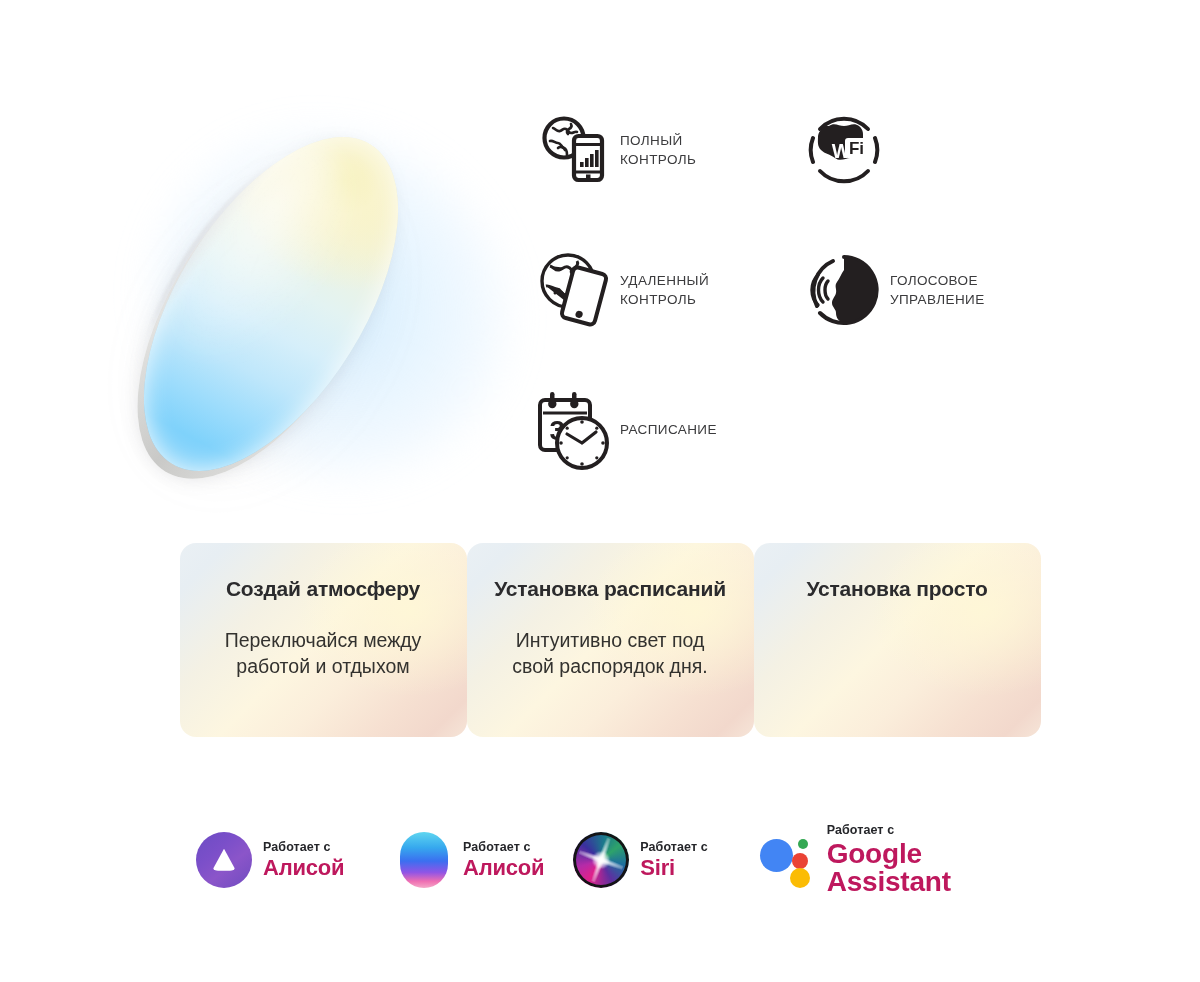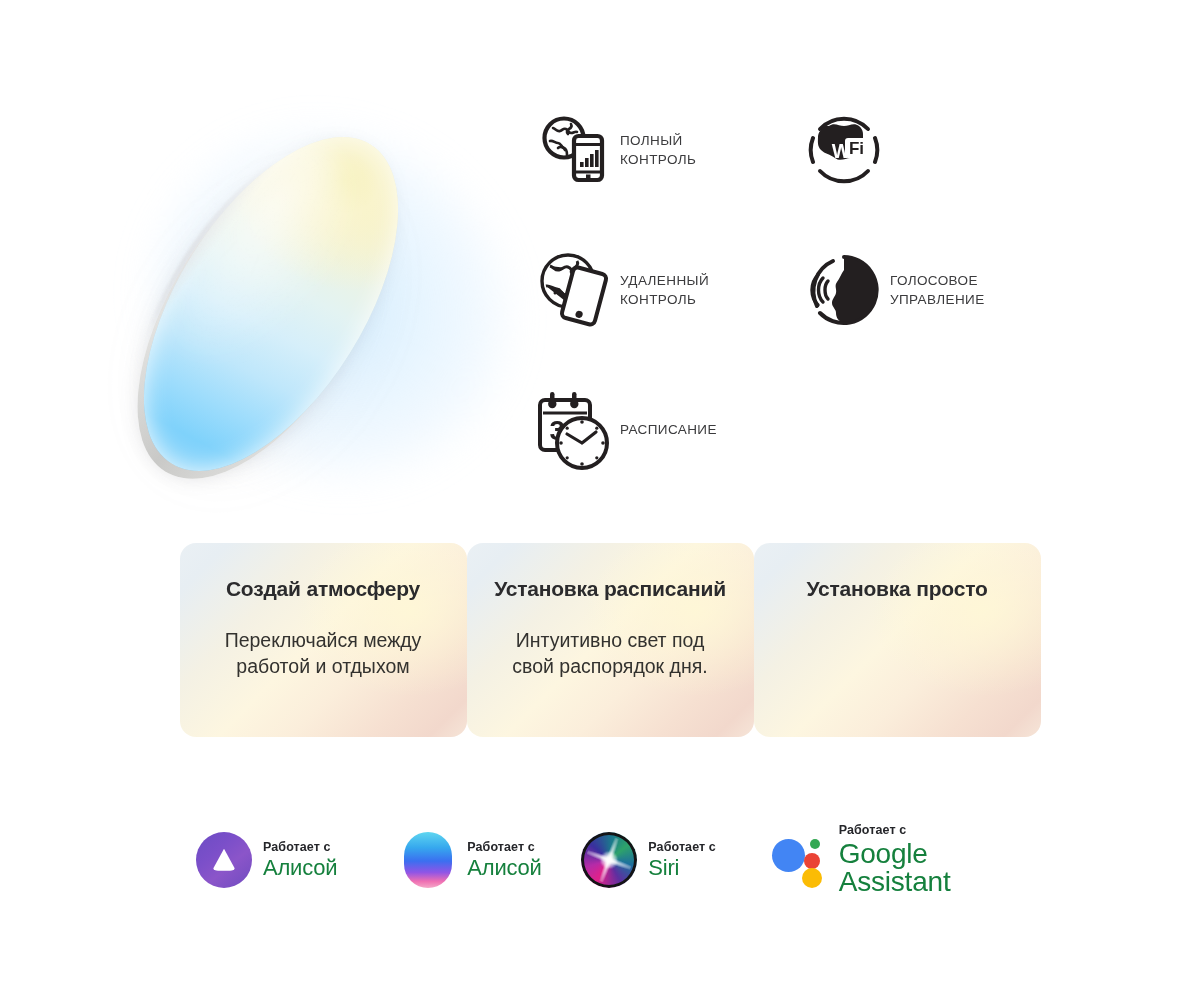--- a/index.html
+++ b/index.html
@@ -220,22 +220,22 @@
   .asst-top {
     font-size: 12.5px;
     color: #25262a;
     font-weight: 600;
     letter-spacing: 0.1px;
     display: block;
     margin-bottom: 3px;
   }
   .asst-name {
     font-size: 22px;
-    font-weight: 400;
-    color: #15803d;
+    font-weight: 700;
+    color: #be185d;
     letter-spacing: -0.2px;
     display: block;
   }
   .asst-name.small { font-size: 28px; }
 
   
   .logo-alice {
     width: 56px; height: 56px; border-radius: 50%;
     background: linear-gradient(140deg, #6c4cc4 0%, #7b4fc9 35%, #8b55c9 60%, #6f4bc0 100%);
     display: flex; align-items: center; justify-content: center;

